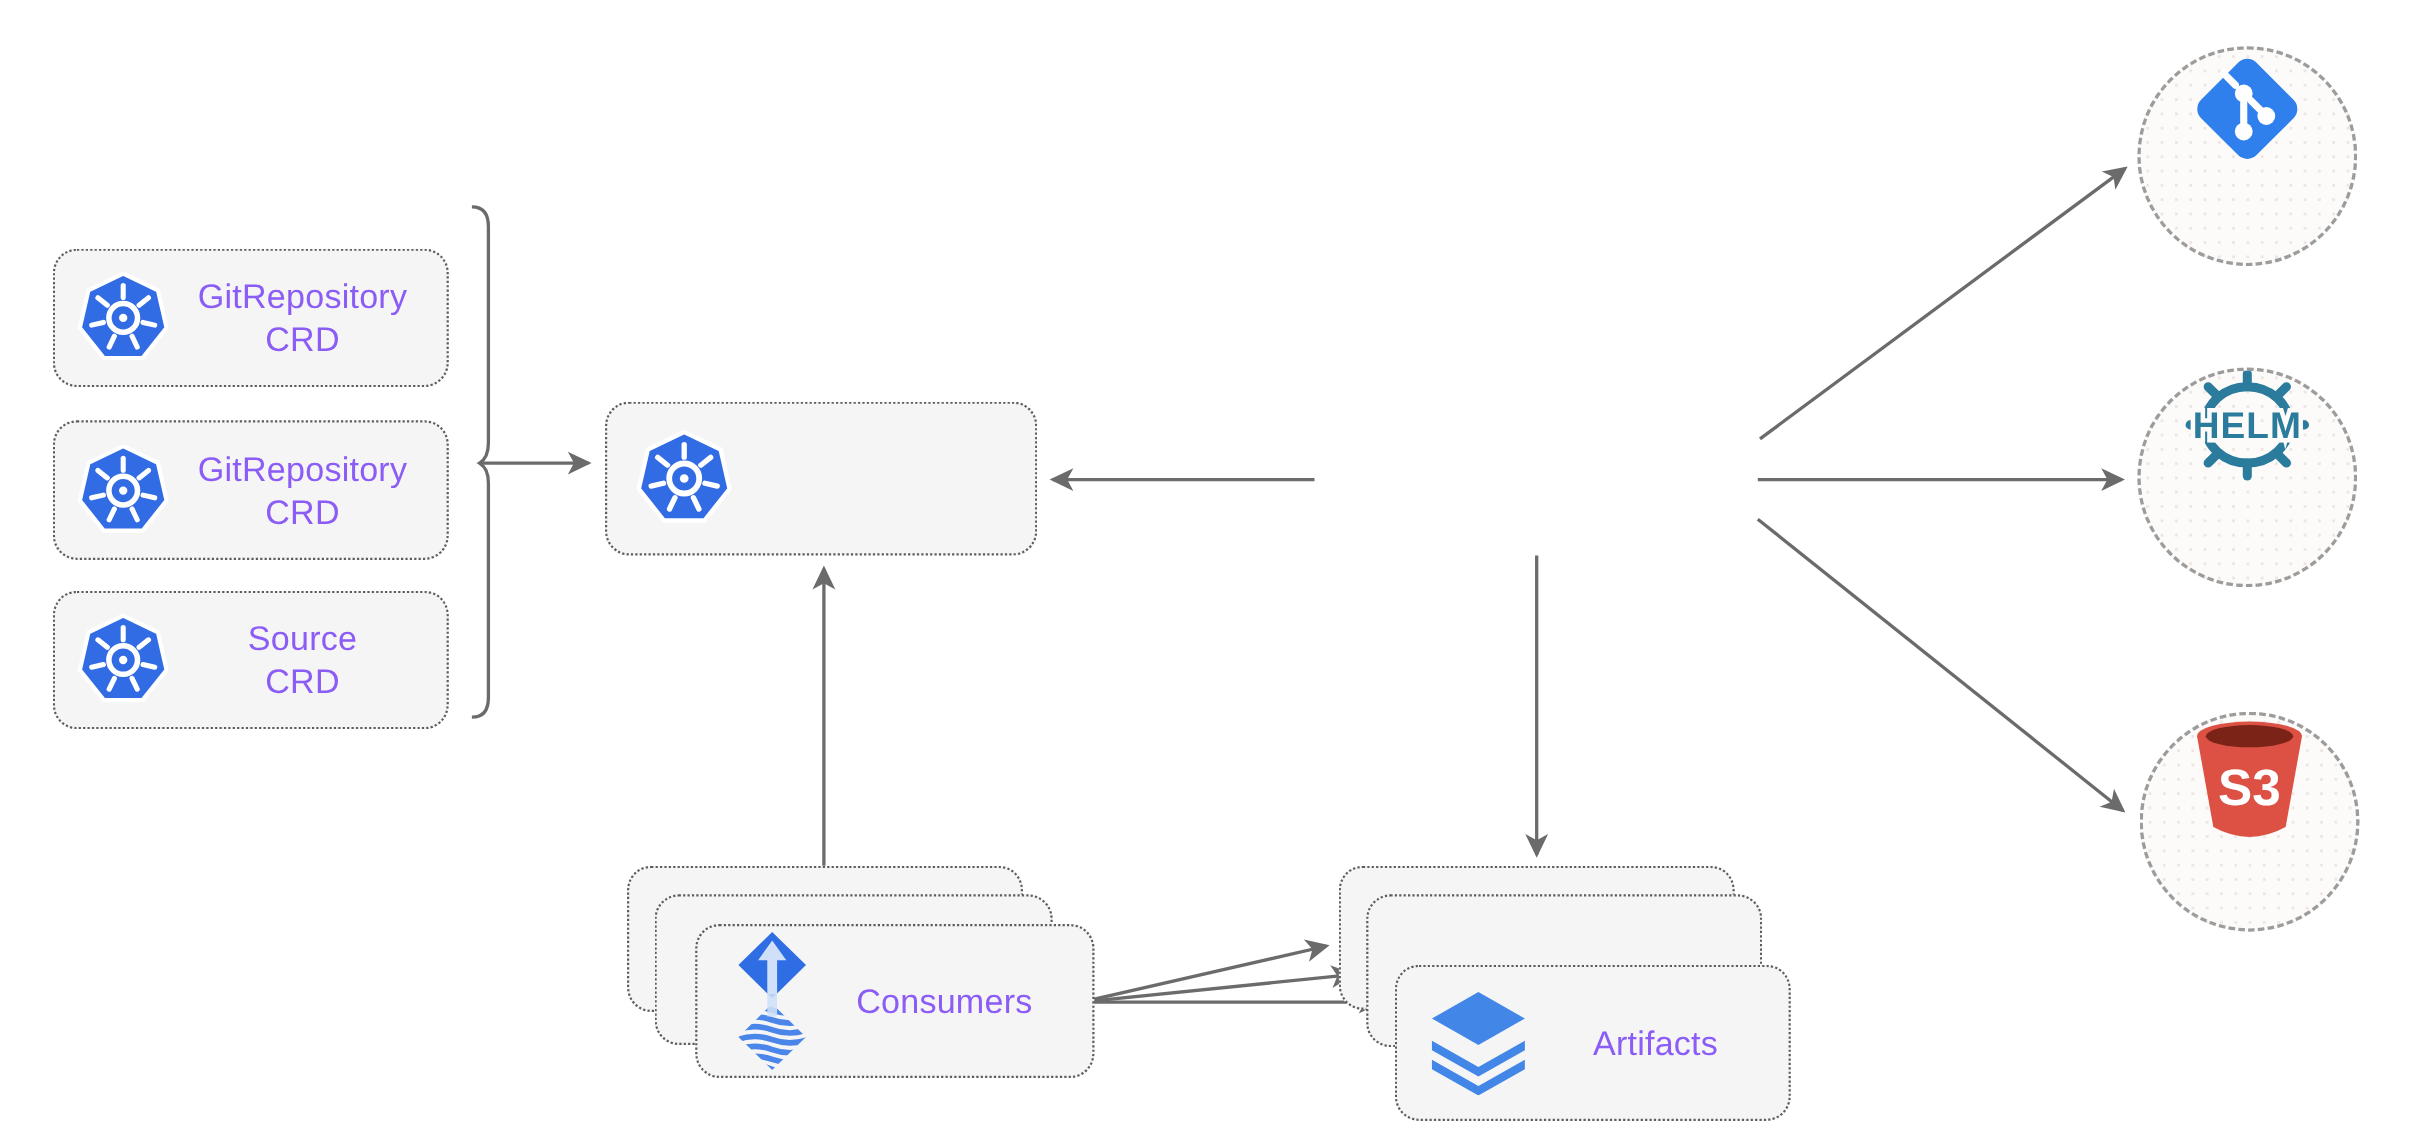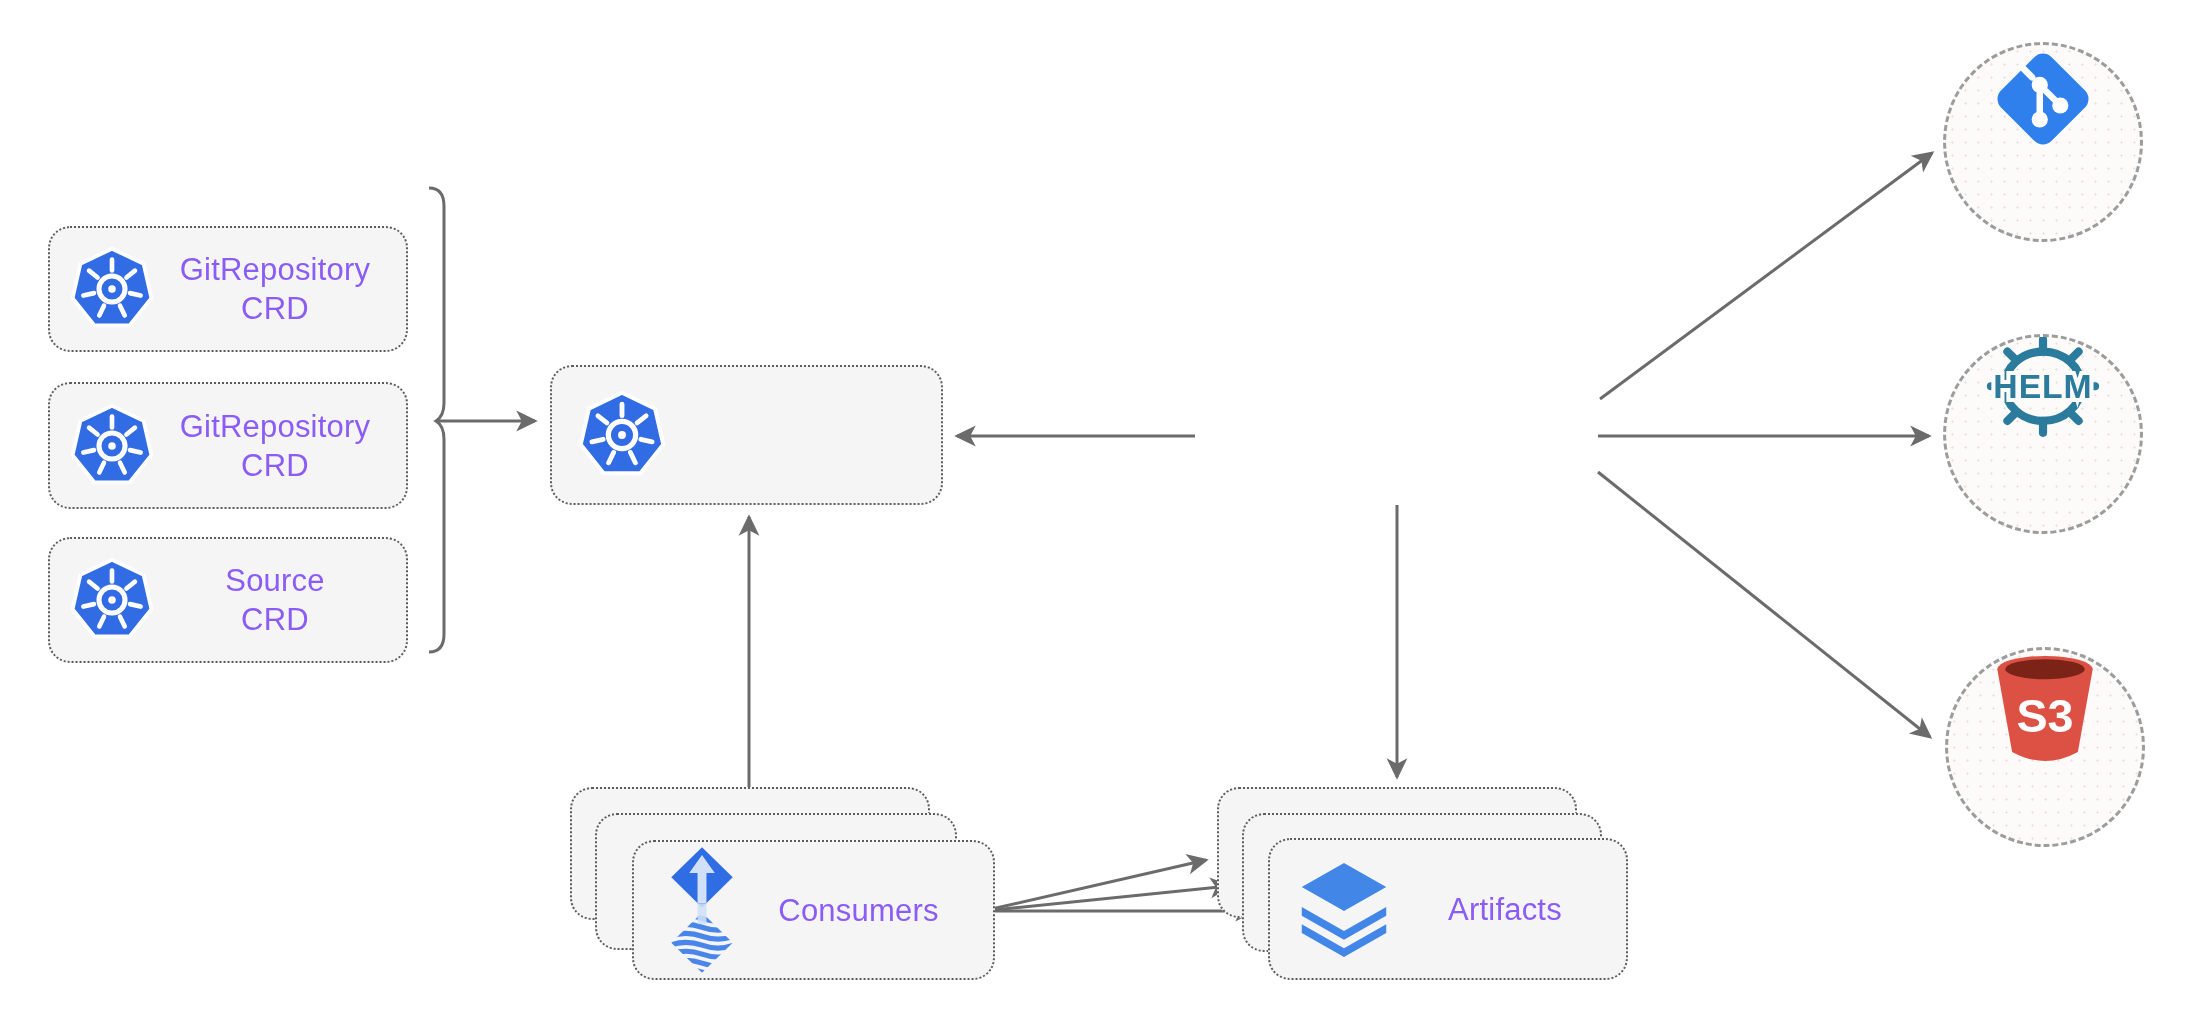--- a/index.html
+++ b/index.html
@@ -152,21 +152,21 @@
     <svg class="icon" width="64" height="128" style="margin-left:36px">
         <use href="#sym-flux"></use>
       </svg>
     <div class="label">
       <span>Consumers</span>
     </div>
   </div>
 
   <div class="stackbox" style="left:1217px;top:787px;width:360px;height:131px;"></div>
   <div class="stackbox" style="left:1242px;top:813px;width:360px;height:139px;"></div>
-  <div class="node" style="left:1268px;top:838px;width:360px;height:142px;">
+  <div class="node" style="left:1268px;top:877px;width:360px;height:142px;">
     <svg class="icon" width="100" height="96" style="margin-left:24px">
         <use href="#sym-layers"></use>
       </svg>
     <div class="label">
       <span>Artifacts</span>
     </div>
   </div>
 
   <div class="circle-node" style="left:1943px;top:42px;">
     <svg width="108" height="108" viewBox="0 0 100 100">

